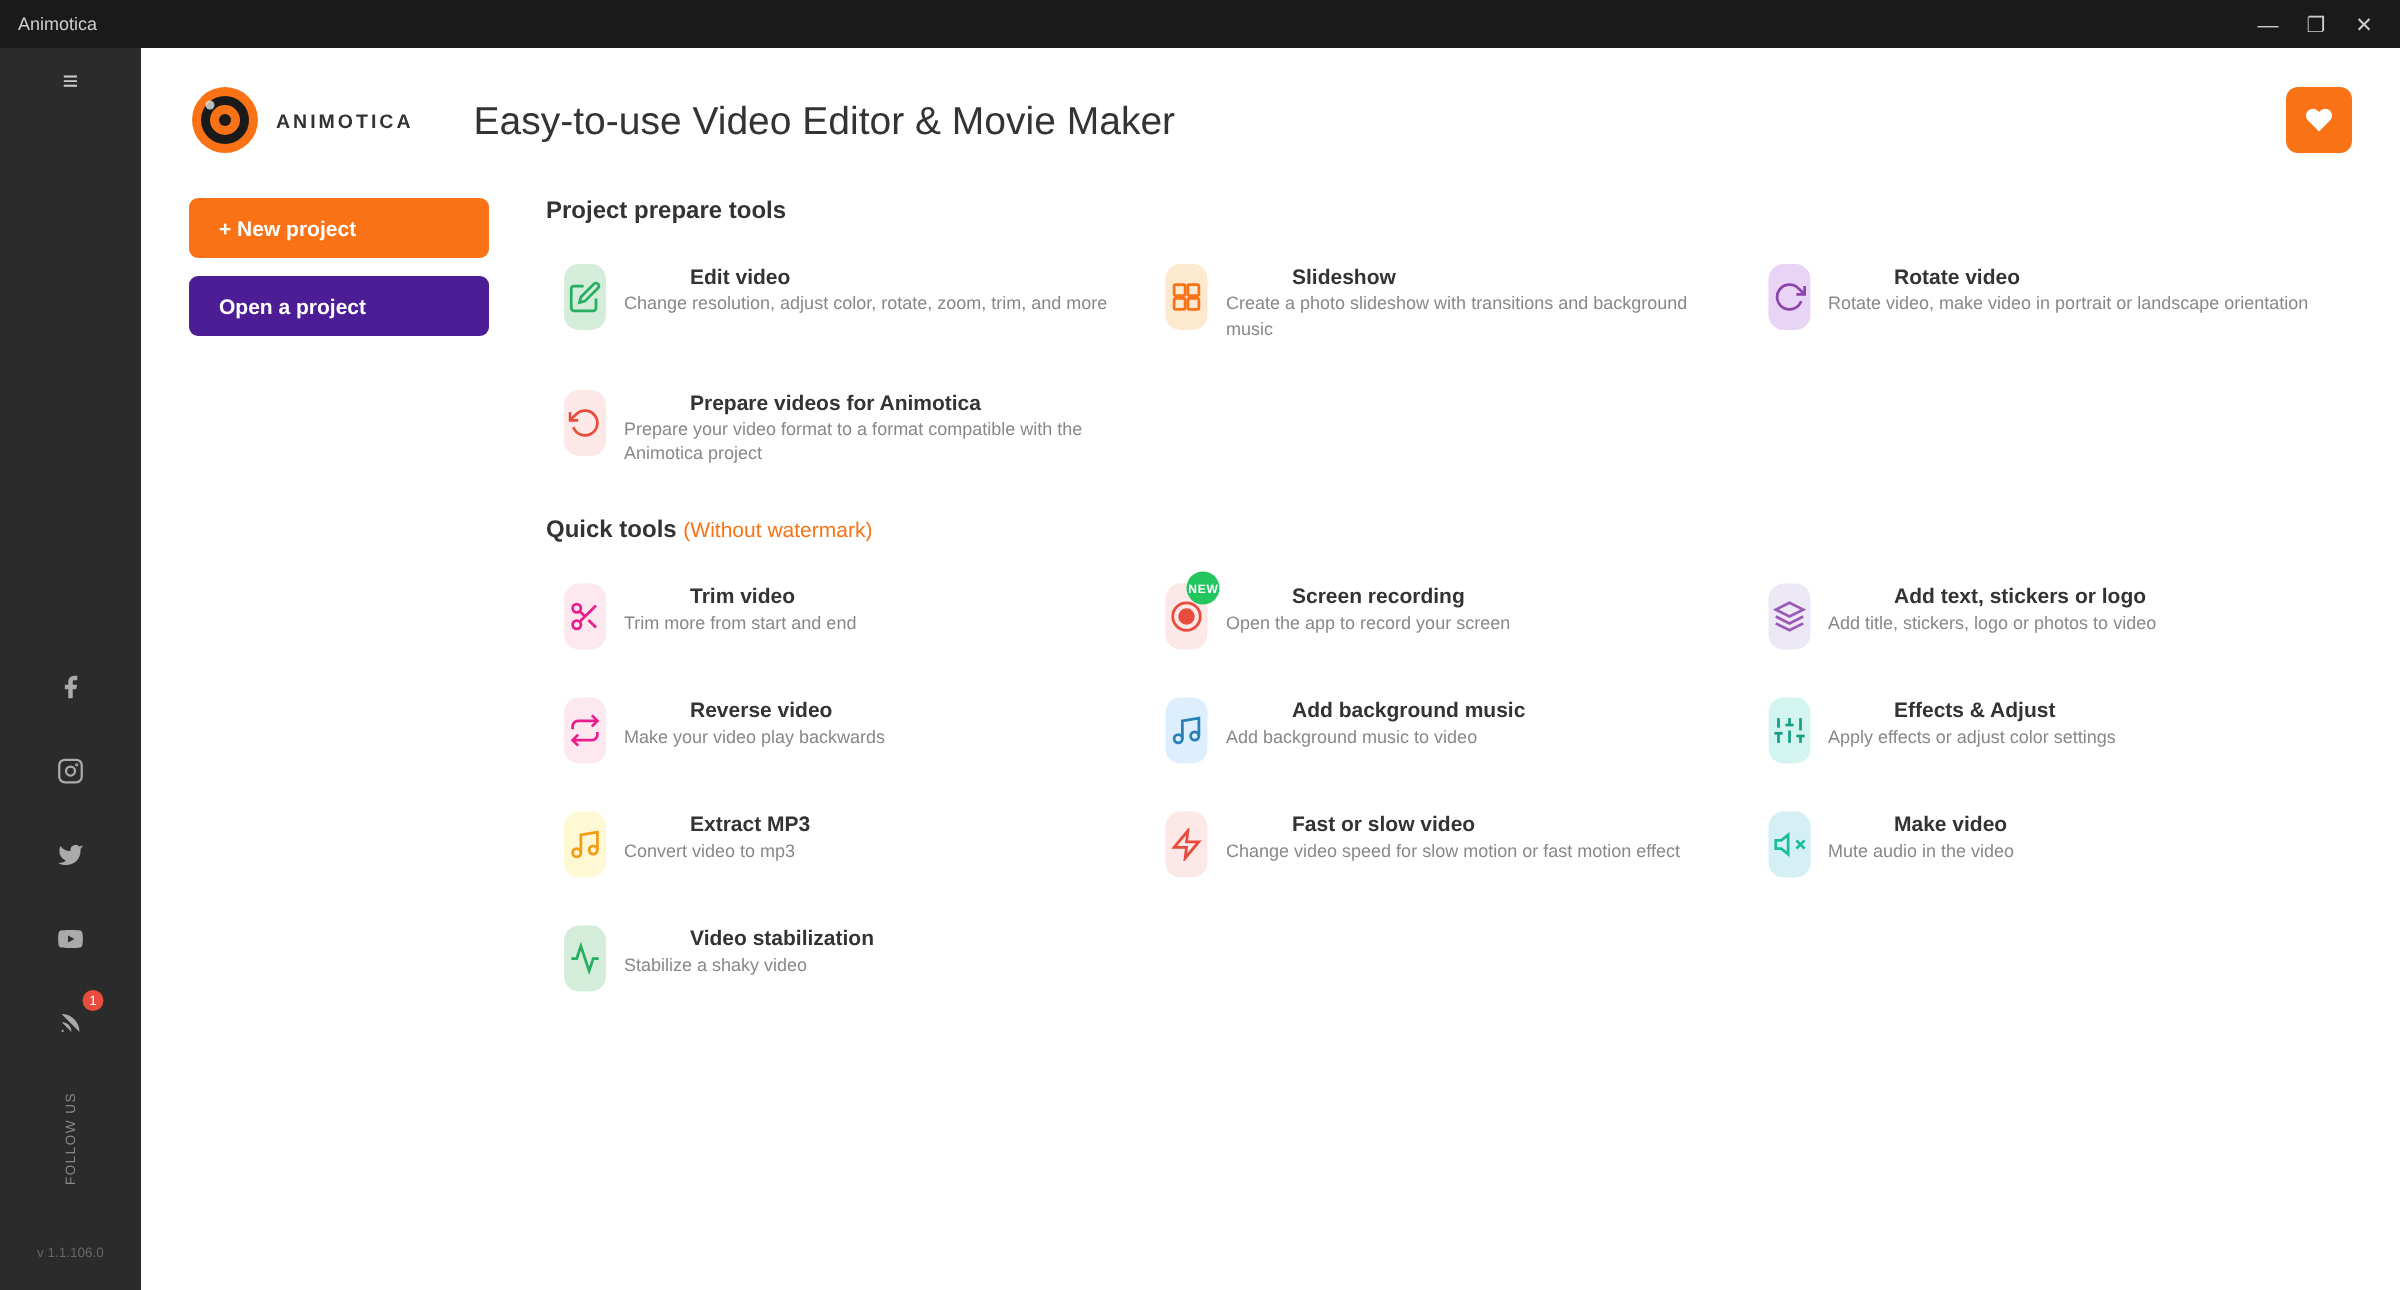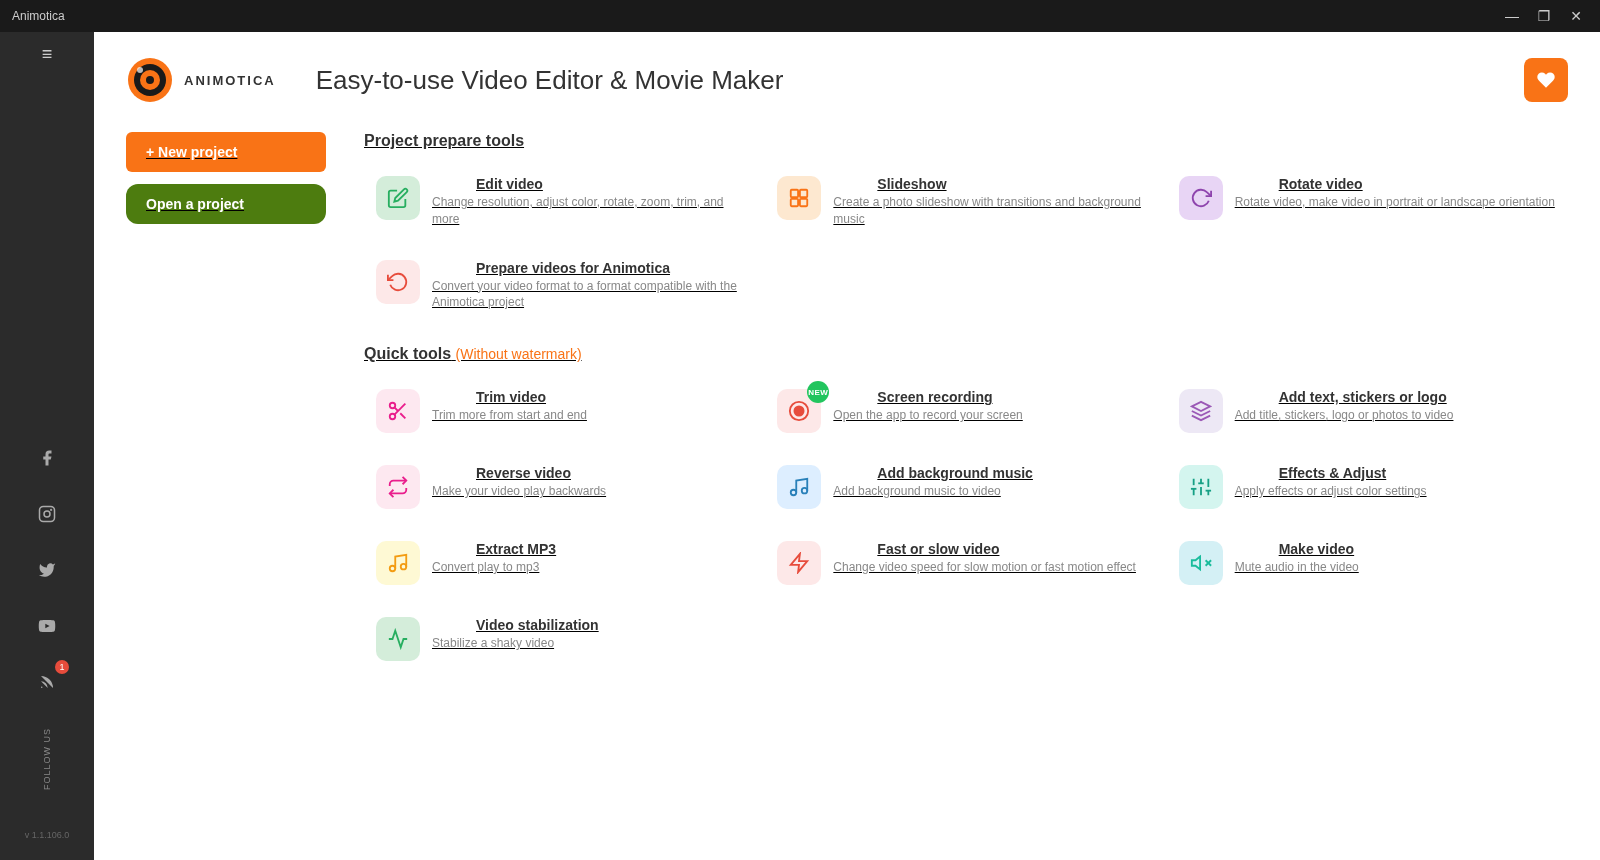--- a/index.html
+++ b/index.html
@@ -195,40 +195,40 @@
       padding: 12px 20px;
       font-size: 14px;
       font-weight: 600;
       cursor: pointer;
       display: flex;
       align-items: center;
       gap: 8px;
       width: 200px;
     }
     .project-btn.new { background: #f97316; color: #fff; }
-    .project-btn.open { background: #4d7c0f; color: #fff; border-radius: 12px; }
+    .project-btn.open { background: #4c1d95; color: #fff; }
 
     
     .tools-grid {
       display: grid;
       grid-template-columns: repeat(3, 1fr);
       gap: 12px 0;
     }
 
     .tool-item {
       display: flex;
       align-items: flex-start;
       gap: 12px;
       padding: 10px 12px;
       border-radius: 8px;
       cursor: pointer;
     }
 
     .tool-icon-wrapper {
-      width: 44px;
+      width: 28px;
       height: 44px;
       border-radius: 10px;
       display: flex;
       align-items: center;
       justify-content: center;
       font-size: 20px;
       flex-shrink: 0;
       position: relative;
     }
     .tool-text h4 {
@@ -259,21 +259,20 @@
       align-items: center;
       justify-content: center;
       letter-spacing: 0.5px;
     }
 
     
     .main-layout {
       display: flex;
       gap: 24px;
       flex: 1;
-      text-decoration: underline;
     }
     .left-panel {
       width: 214px;
       flex-shrink: 0;
     }
     .right-panel {
       flex: 1;
     }
 
     .section-block {
@@ -428,21 +427,21 @@
 
             <div class="tool-item">
               <div class="tool-icon-wrapper icon-red-light">
                 <svg width="22" height="22" viewBox="0 0 24 24" fill="none" stroke="#e74c3c" stroke-width="2">
                   <polyline points="1 4 1 10 7 10"></polyline>
                   <path d="M3.51 15a9 9 0 102.13-9.36L1 10"></path>
                 </svg>
               </div>
               <div class="tool-text">
                 <h4>Prepare videos for Animotica</h4>
-                <p>Convert your video format to a format compatible with the Animotica project</p>
+                <p>Prepare your video format to a format compatible with the Animotica project</p>
               </div>
             </div>
           </div>
         </div>
 
         <div class="section-block">
           <div class="section-title">
             <span>Quick tools</span>
             <span class="watermark-note">(Without watermark)</span>
           </div>
@@ -544,21 +543,21 @@
             <div class="tool-item">
               <div class="tool-icon-wrapper icon-yellow">
                 <svg width="22" height="22" viewBox="0 0 24 24" fill="none" stroke="#f39c12" stroke-width="2">
                   <path d="M9 18V5l12-2v13"></path>
                   <circle cx="6" cy="18" r="3"></circle>
                   <circle cx="18" cy="16" r="3"></circle>
                 </svg>
               </div>
               <div class="tool-text">
                 <h4>Extract MP3</h4>
-                <p>Convert play to mp3</p>
+                <p>Convert video to mp3</p>
               </div>
             </div>
 
             <div class="tool-item">
               <div class="tool-icon-wrapper icon-red-light">
                 <svg width="22" height="22" viewBox="0 0 24 24" fill="none" stroke="#e74c3c" stroke-width="2">
                   <polygon points="13 2 3 14 12 14 11 22 21 10 12 10 13 2"></polygon>
                 </svg>
               </div>
               <div class="tool-text">

